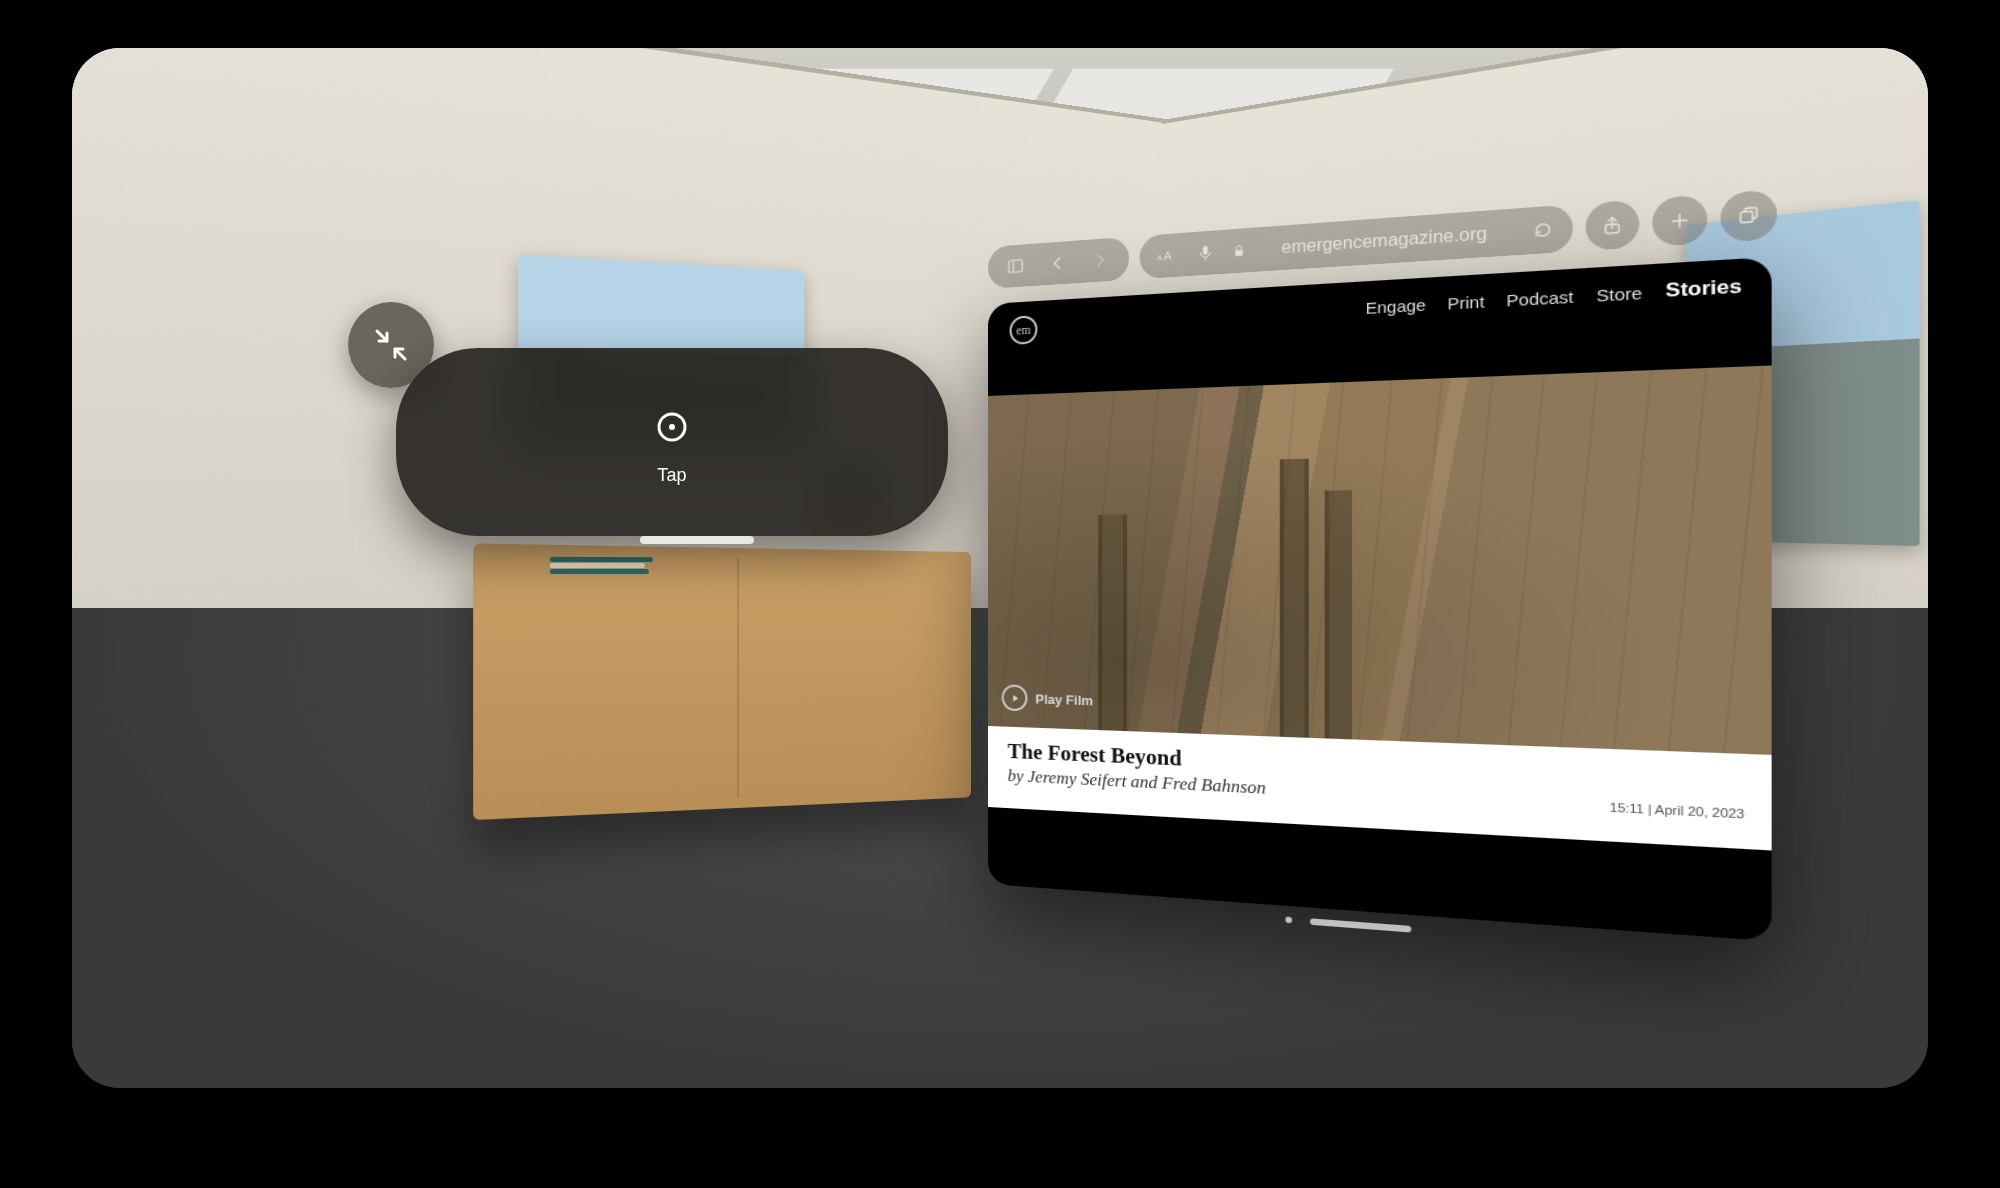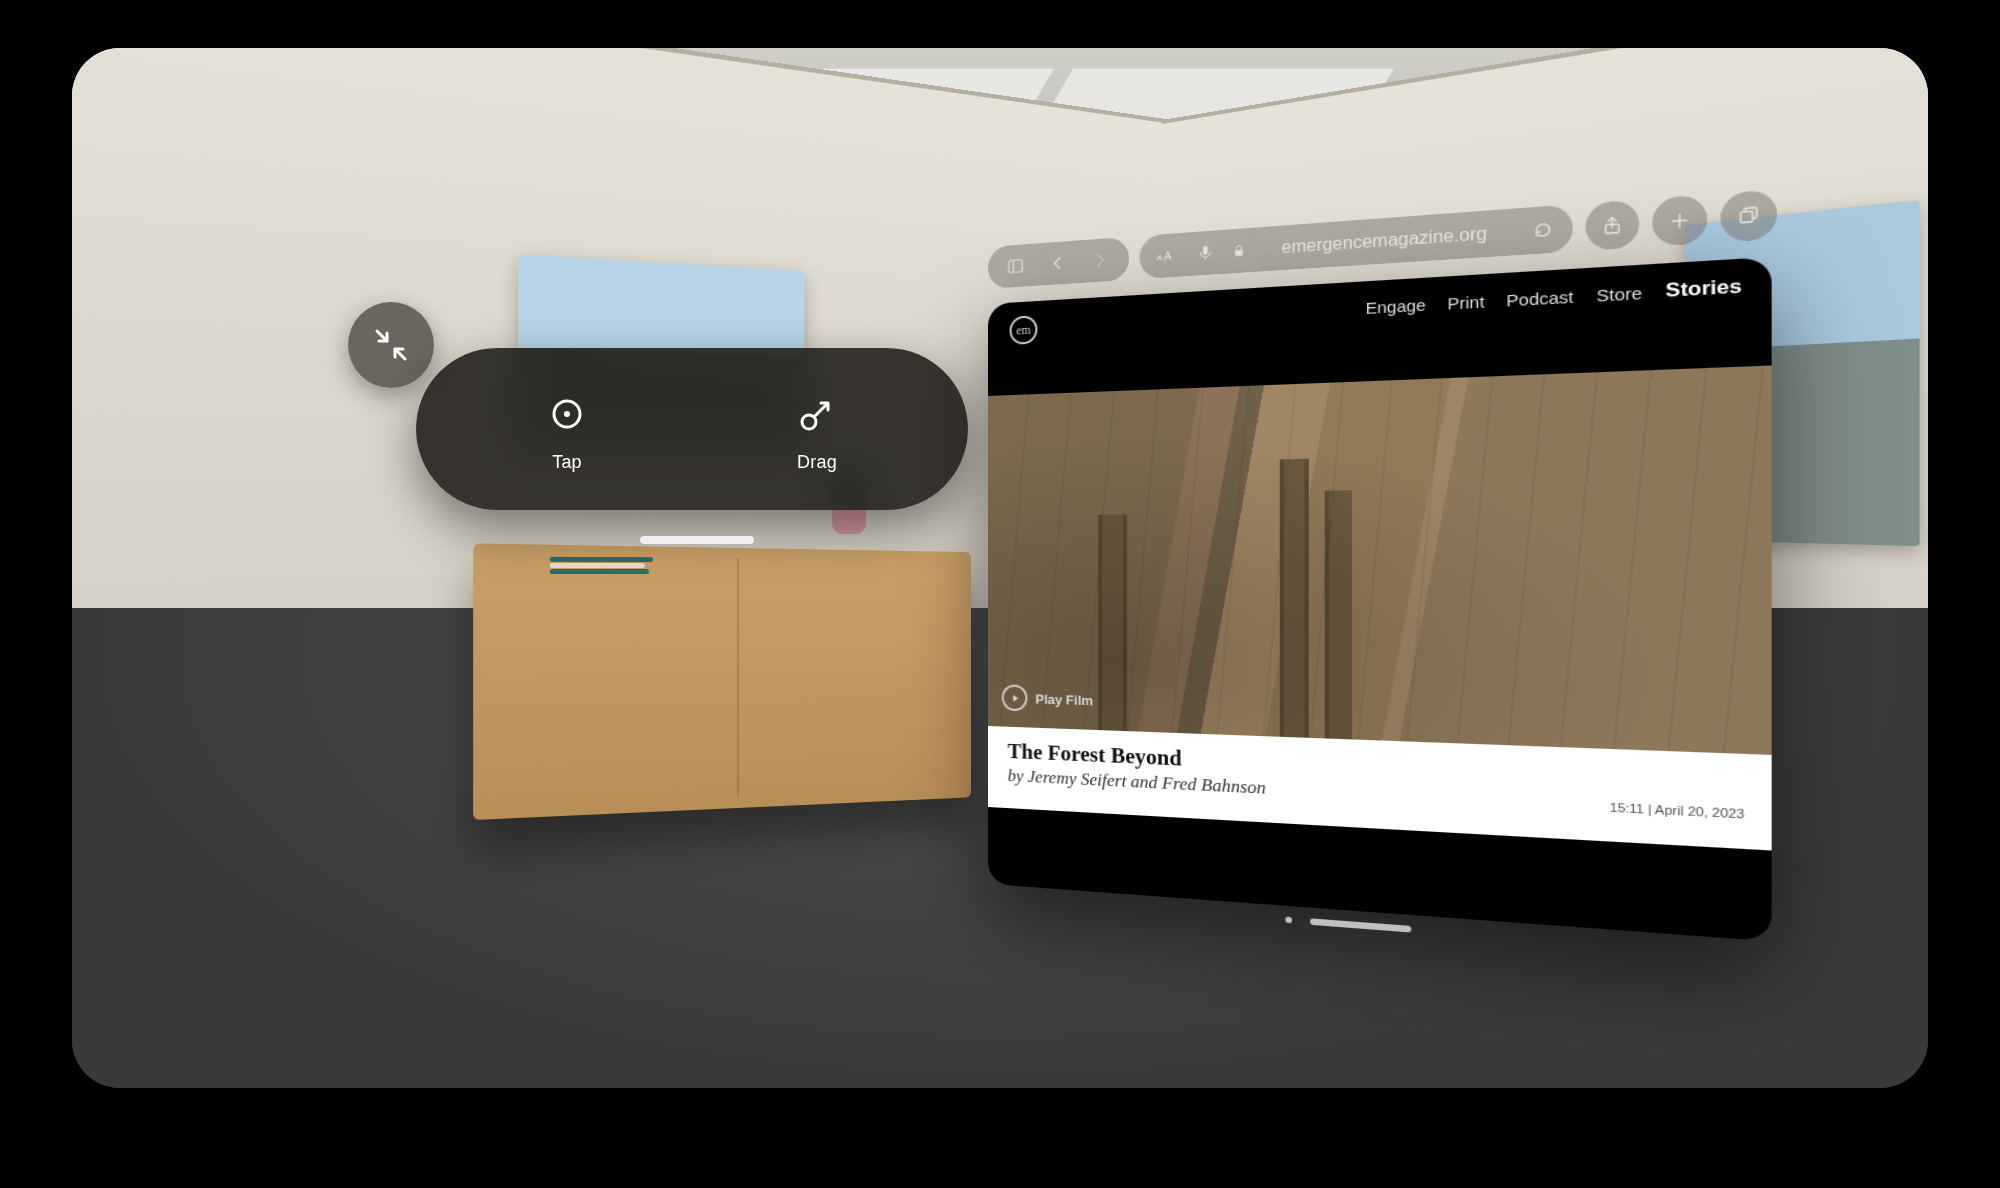--- a/index.html
+++ b/index.html
@@ -79,22 +79,22 @@
 .close-btn {
   position:absolute; left:276px; top:254px; width:86px;height:86px;
   border-radius:50%; background:rgba(90,85,78,0.88);
   display:flex;align-items:center;justify-content:center;
   box-shadow:0 8px 24px rgba(0,0,0,0.35);
 }
 .close-btn svg{width:40px;height:40px;}
 
 
 .control-bar {
-  position:absolute; left:344px; top:300px;
-  width:552px; height:162px; border-radius:82px;
+  position:absolute; left:324px; top:300px;
+  width:552px; height:188px; border-radius:82px;
   background: rgba(35,33,30,0.9);
   backdrop-filter: blur(20px);
   display:flex; align-items:center; justify-content:space-around;
   padding:8px 26px;
   box-shadow: 0 20px 50px rgba(0,0,0,0.45);
 }
 .control-item{
   display:flex;flex-direction:column;align-items:center;gap:10px;
   color:#fff;font-size:18px;font-weight:500;letter-spacing:.2px;
   min-width:110px;
@@ -223,32 +223,20 @@
   <div class="control-bar">
     <div class="control-item">
       <div class="control-icon">
         <svg viewBox="0 0 40 40">
           <circle cx="20" cy="20" r="13" stroke="#fff" stroke-width="3" fill="none"></circle>
           <circle cx="20" cy="20" r="3" fill="#fff"></circle>
         </svg>
       </div>
       <span>Tap</span>
     </div>
-    <div class="control-item">
-      <div class="control-icon">
-        <svg viewBox="0 0 40 40">
-          <g stroke="#fff" stroke-width="3" fill="none" stroke-linecap="round" stroke-linejoin="round">
-            <circle cx="12" cy="28" r="7"></circle>
-            <path d="M17 23 L30 10"></path>
-            <path d="M24 9 L31 9 L31 16"></path>
-          </g>
-        </svg>
-      </div>
-      <span>Drag</span>
-    </div>
   </div>
   <div class="grab-bar"></div>
 
   <div class="safari">
     <div class="sf-toolbar">
       <div class="sf-pill">
         <div class="sf-btn">
           <svg viewBox="0 0 24 24">
               <rect x="3" y="4" width="18" height="16" rx="3" stroke="currentColor" stroke-width="1.6" fill="none"></rect>
               <line x1="9" y1="4" x2="9" y2="20" stroke="currentColor" stroke-width="1.6"></line>

